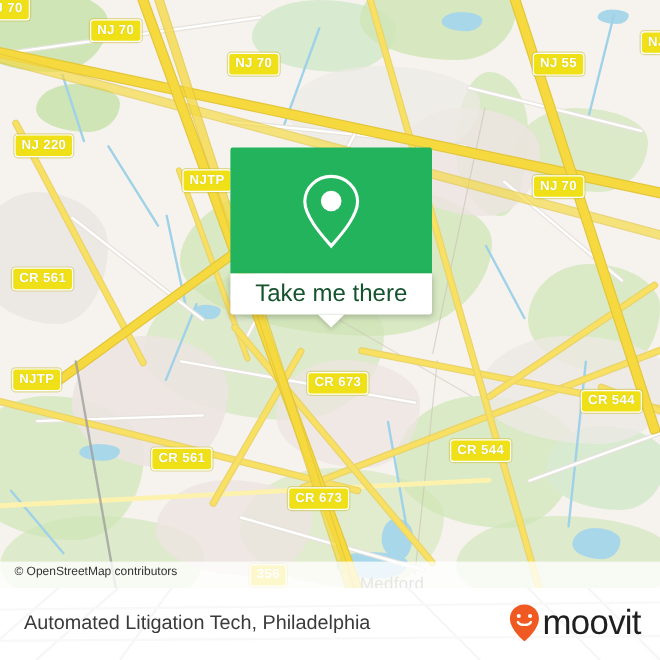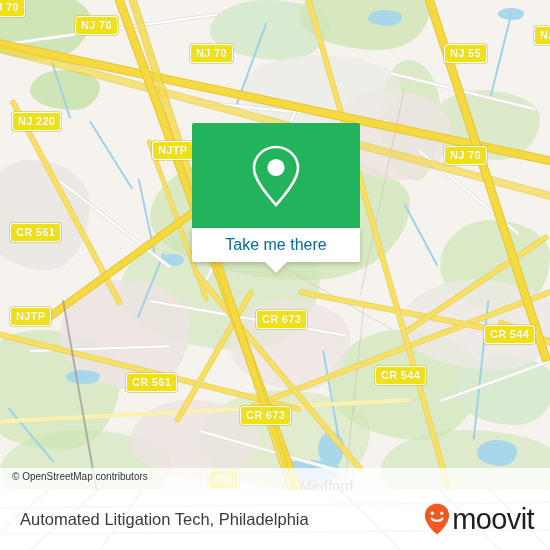--- a/index.html
+++ b/index.html
@@ -43,21 +43,21 @@
           background:rgba(255,255,255,.78);}
   #attrib span{position:absolute;left:12px;top:3px;font-size:10px;color:#333;text-align:right;}
 
   
   #popup{position:absolute;left:192px;top:123px;width:168px;}
   #popup-head{height:105px;background:#22b35c;border-radius:2px 2px 0 0;
               display:flex;align-items:center;justify-content:center;}
   #popup-body{height:34px;background:#fff;border-radius:0 0 2px 2px;
               display:flex;align-items:center;justify-content:center;
               box-shadow:0 2px 5px rgba(0,0,0,.22);}
-  #popup-label{font-size:16px;color:#0369a1;}
+  #popup-label{font-size:20px;color:#14532d;}
   #popup-tail{position:absolute;left:50%;margin-left:-11px;top:139px;
               width:0;height:0;border-left:11px solid transparent;
               border-right:11px solid transparent;border-top:11px solid #fff;
               filter:drop-shadow(0 2px 2px rgba(0,0,0,.16));}
 
   
   #footer{position:absolute;left:0;top:490px;width:550px;height:60px;
           background:#ffffff;overflow:hidden;}
   #footer-wm{position:absolute;left:0;top:0;width:550px;height:60px;opacity:.5;}
   #footer-title{position:absolute;left:20px;top:20px;font-size:16.5px;color:#3a3a3a;}
@@ -166,21 +166,21 @@
       <div class="shield" style="left:12px;top:112px;">NJ 220</div>
       <div class="shield" style="left:152px;top:141px;">NJTP</div>
       <div class="shield" style="left:444px;top:146px;">NJ 70</div>
       <div class="shield" style="left:10px;top:223px;">CR 561</div>
       <div class="shield" style="left:10px;top:307px;">NJTP</div>
       <div class="shield" style="left:256px;top:310px;">CR 673</div>
       <div class="shield" style="left:484px;top:325px;">CR 544</div>
       <div class="shield" style="left:375px;top:366px;">CR 544</div>
       <div class="shield" style="left:126px;top:373px;">CR 561</div>
       <div class="shield" style="left:240px;top:406px;">CR 673</div>
-      <div class="shield" style="left:208px;top:470px;">490</div>
+      <div class="shield" style="left:208px;top:470px;">356</div>
       <div class="shield" style="left:-18px;top:-2px;">NJ 70</div>
       <div class="shield" style="left:534px;top:26px;">NJ</div>
     </div>
 
     <div class="layer">
       <div class="placelabel" style="left:300px;top:478px;">Medford</div>
     </div>
 
     <div id="attrib">
       <span>© OpenStreetMap contributors</span>

